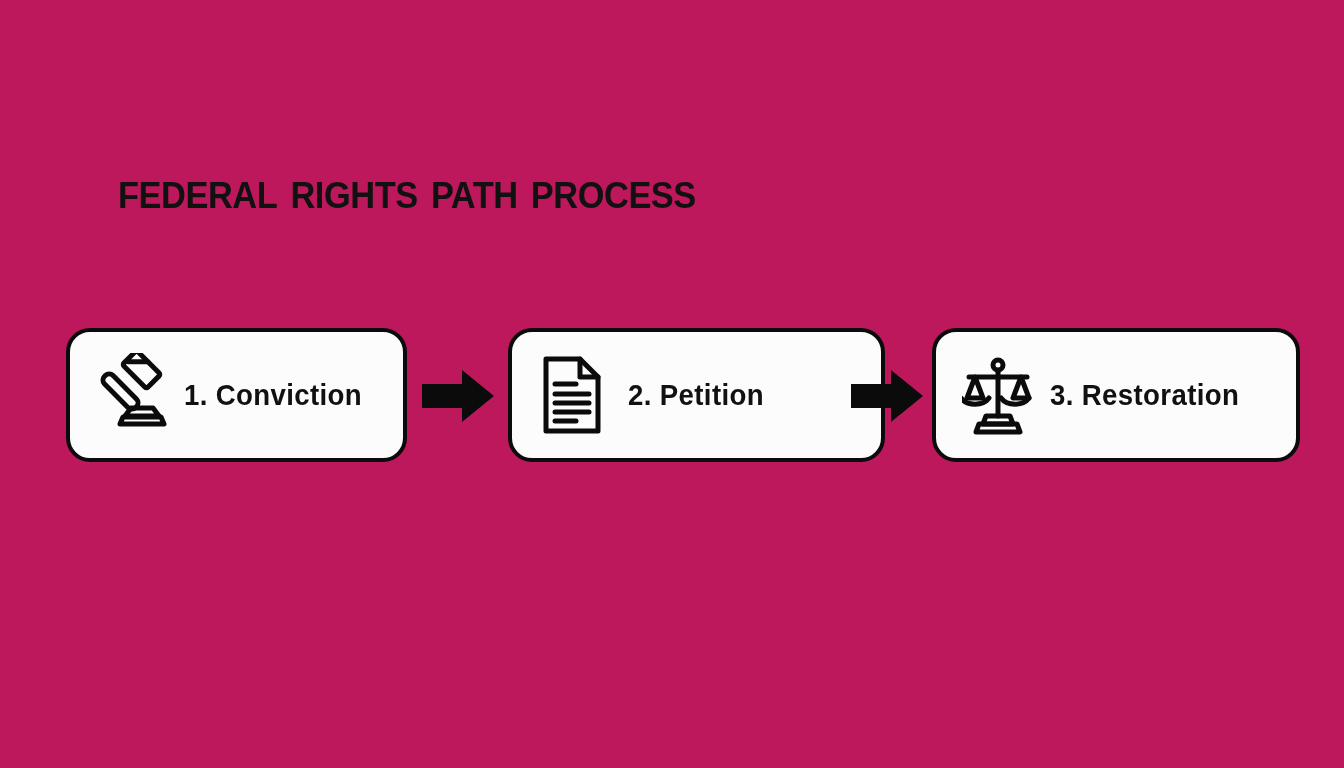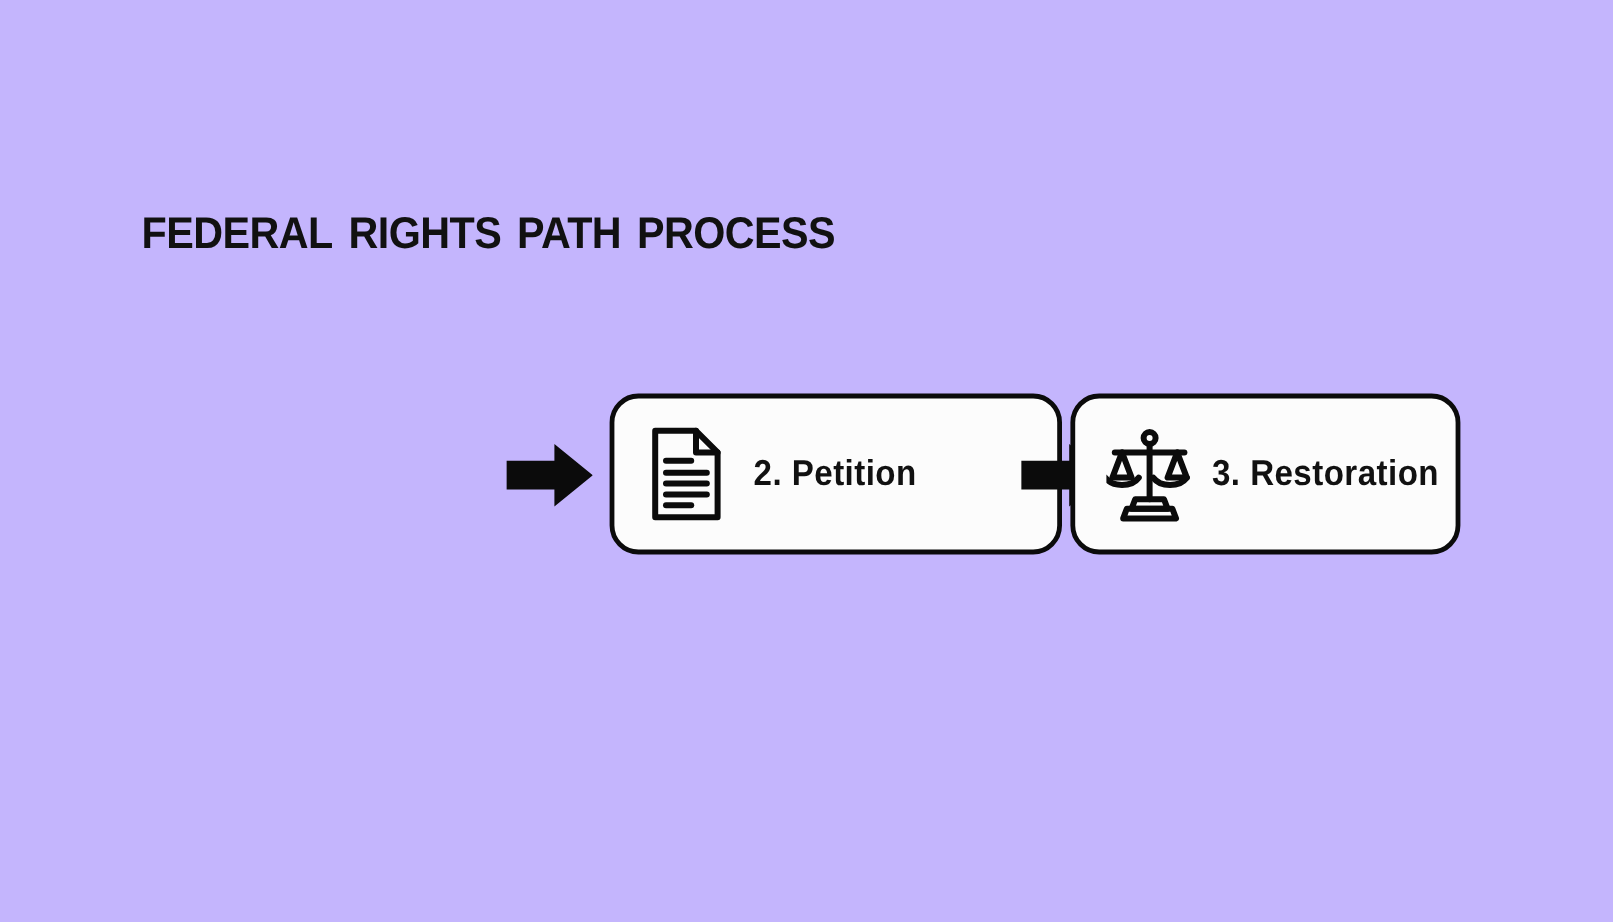--- a/index.html
+++ b/index.html
@@ -10,21 +10,21 @@
     width: 1344px;
     height: 768px;
     background: #fcfcfc;
     font-family: "Liberation Sans", sans-serif;
     overflow: hidden;
   }
   #canvas {
     position: relative;
     width: 1344px;
     height: 768px;
-    background: #c4b5fd;
+    background: #be185d;
   }
 
   
   #title {
     position: absolute;
     left: 118px;
     top: 160px;
     font-family: "Liberation Sans", sans-serif;
     font-weight: bold;
     font-size: 53px;
@@ -54,21 +54,21 @@
     box-sizing: border-box;
     border: 4px solid #0b0b0b;
     border-radius: 24px;
     background: #fcfcfc;
     display: flex;
     align-items: center;
     padding-left: 26px;
   }
   #box-1 { left: 66px;  width: 341px; }
   #box-2 { left: 508px; width: 377px; }
-  #box-3 { left: 892px; width: 325px; }
+  #box-3 { left: 932px; width: 368px; }
 
   .step-icon {
     flex: 0 0 auto;
     width: 74px;
     height: 84px;
     display: block;
   }
   #box-2 .step-icon { width: 68px; }
   #box-3 .step-icon { width: 72px; }
 
@@ -98,20 +98,39 @@
 </style>
 </head>
 <body>
 
 <div id="canvas">
 
   <div id="title">Federal Rights Path Process</div>
 
   <div id="flow">
 
+    <div class="step-box" id="box-1">
+      <span class="step-icon">
+        <svg viewBox="0 0 74 84" width="74" height="84" aria-hidden="true">
+          <g fill="none" stroke="#0b0b0b" stroke-width="5" stroke-linecap="round" stroke-linejoin="round">
+
+            <rect x="28.5" y="6.5" width="34" height="20" rx="2" transform="rotate(45 45.5 16.5)"></rect>
+
+            <line x1="30.5" y1="20.5" x2="44.5" y2="6.5" transform="rotate(45 45.5 16.5)"></line>
+
+            <rect x="2.5" y="32.5" width="44" height="12" rx="5.5" transform="rotate(45 24.5 38.5)"></rect>
+
+            <path d="M29 63 L35 55 L57 55 L63 63 Z"></path>
+
+            <path d="M24 71 L27 64 L65 64 L68 71 Z"></path>
+          </g>
+        </svg>
+      </span>
+      <span class="step-label">1. Conviction</span>
+    </div>
 
     <div class="flow-arrow" id="arrow-1">
       <svg viewBox="0 0 72 56" width="72" height="56" aria-hidden="true">
         <path d="M0 16 L40 16 L40 2 L72 28 L40 54 L40 40 L0 40 Z" fill="#0b0b0b"></path>
       </svg>
     </div>
 
     <div class="step-box" id="box-2">
       <span class="step-icon">
         <svg viewBox="0 0 68 84" width="68" height="84" aria-hidden="true">

